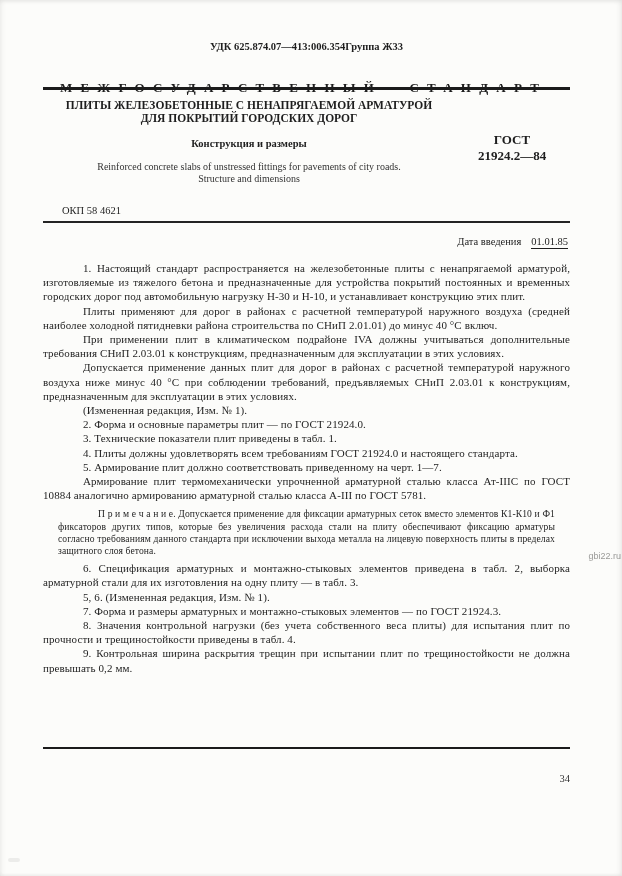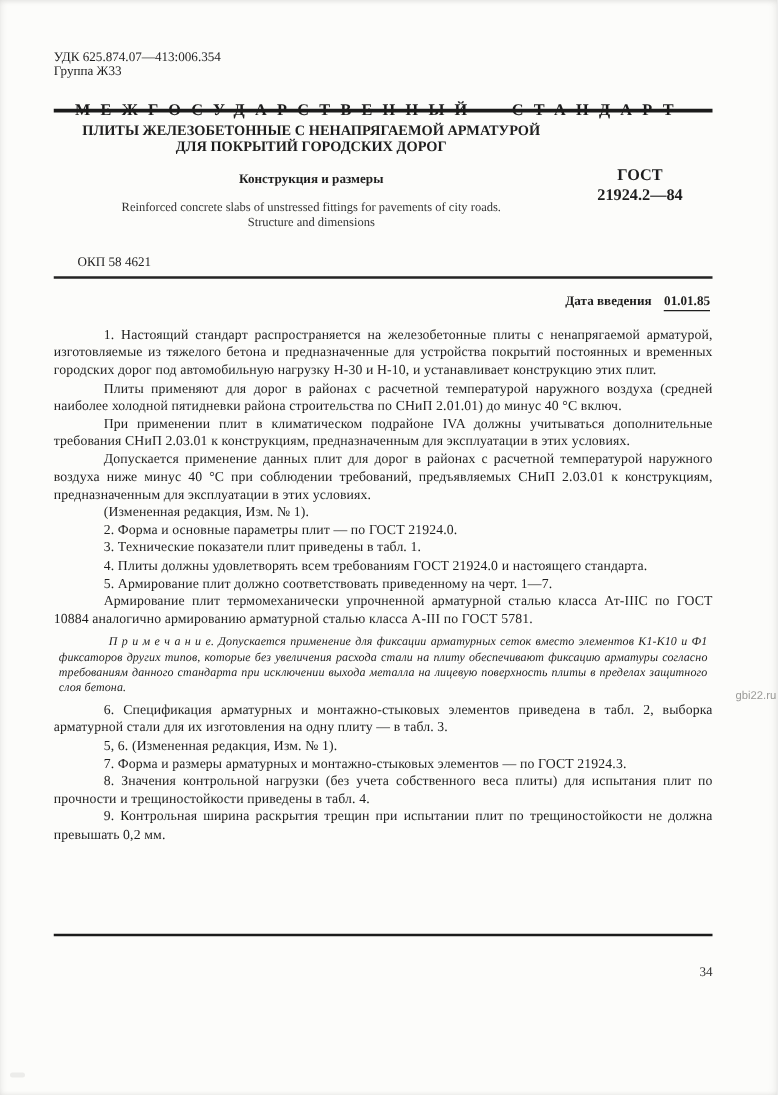--- a/index.html
+++ b/index.html
@@ -13,21 +13,21 @@
   .page::after { 
     content:""; position:absolute; inset:0; pointer-events:none;
     box-shadow: inset 0 2px 4px rgba(0,0,0,0.05),
                 inset -3px 0 5px rgba(0,0,0,0.045),
                 inset 3px 0 4px rgba(0,0,0,0.03),
                 inset 0 -2px 3px rgba(0,0,0,0.02);
   }
   .udk-row {
     position:absolute; left:43px; right:52px; top:41px;
     display:flex; justify-content:center;
-    font-weight:normal; font-size:10.5px;flex-direction:column;
+    font-weight:bold; font-size:10.5px;
   }
   .standard-kind {
     position:absolute; left:60px; right:50px; top:63px;
     font-weight:bold; font-size:13px; white-space:nowrap;
     letter-spacing:8.2px; word-spacing:16px;margin-top:17px;
   }
   .rule-thick { position:absolute; left:43px; right:52px; top:87px; height:3px; background:#1b1b1b; }
   .title-ru {
     position:absolute; left:43px; top:99px; width:412px;
     text-align:center; font-weight:bold; font-size:11.5px; line-height:13px;
@@ -41,30 +41,30 @@
     text-align:center; font-weight:bold; font-size:13px; line-height:15.5px;
   }
   .title-en {
     position:absolute; left:43px; top:161px; width:412px;
     text-align:center; font-size:10px; line-height:12px; color:#323232;
   }
   .okp { position:absolute; left:62px; top:205px; font-size:10.5px; }
   .rule-mid { position:absolute; left:43px; right:52px; top:221px; height:2px; background:#242424; }
   .date-line {
     position:absolute; right:54px; top:236px;
-    font-weight:bold; font-size:10.5px;
+    font-weight:normal; font-size:10.5px;
   }
   .date-value { margin-left:10px; border-bottom:1px solid #1e1e1e; padding-bottom:1px; }
   .body-text { position:absolute; left:43px; right:52px; top:261px; }
   .body-text p {
     margin:0; font-size:11px; line-height:14.2px;
     text-align:justify; text-indent:40px; letter-spacing:0.1px;
   }
   .body-text p.note {
-    font-size:9.6px; line-height:12.2px; margin:6px 4px 4px;font-style:italic;
+    font-size:9.6px; line-height:12.2px; margin:6px 15px 4px;
   }
   .body-text .b { font-weight:normal; }
   .rule-footer { position:absolute; left:43px; right:52px; top:747px; height:2px; background:#1b1b1b; }
   .footer-row {
     position:absolute; left:43px; right:52px; top:754px;
     display:flex; justify-content:space-between;
     font-weight:bold; font-size:10.5px;
   }
   .page-number { position:absolute; left:43px; right:52px; top:773px; text-align:right; font-size:10.5px; color:#333; }
   .watermark {

